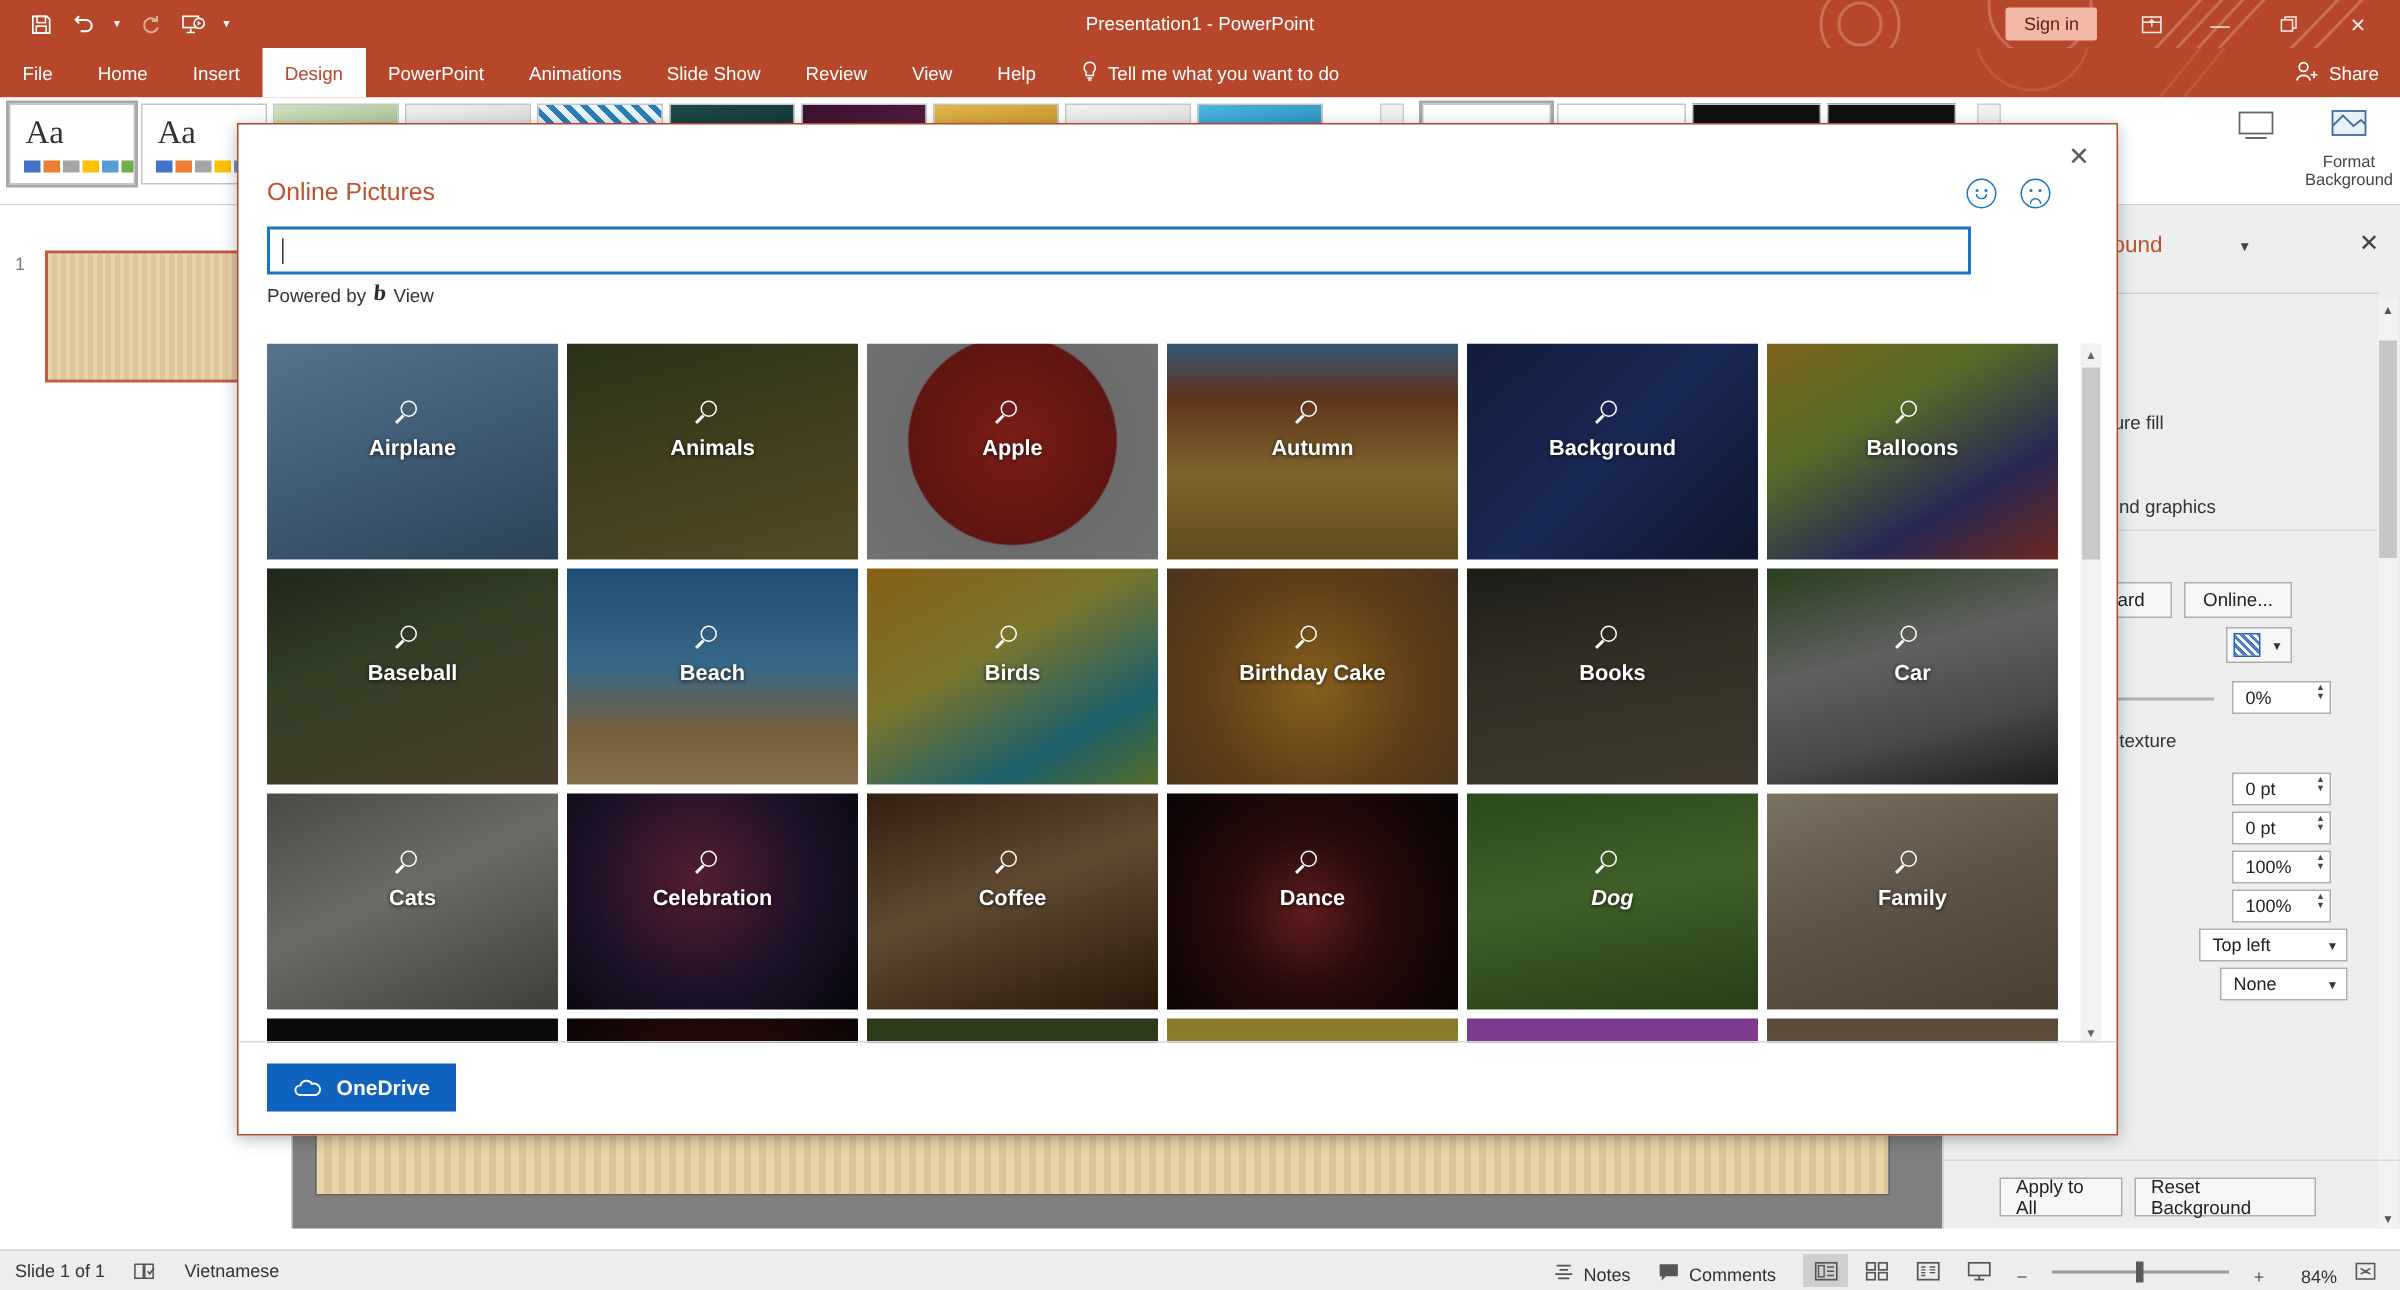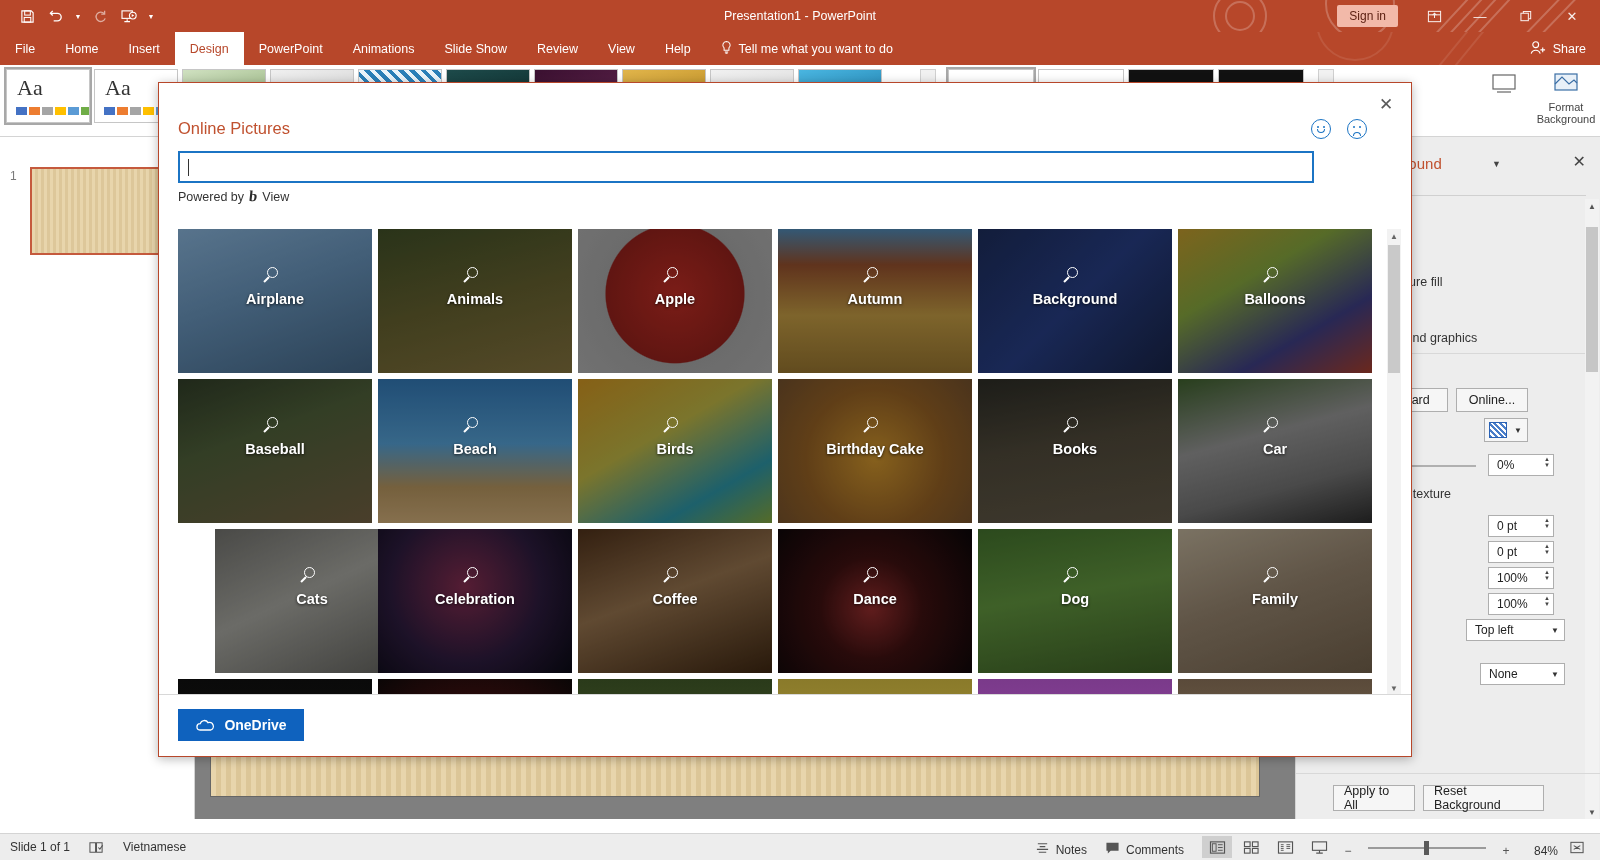--- a/index.html
+++ b/index.html
@@ -460,21 +460,21 @@
         <span class="arrows">▲<br>▼</span>
       </div>
 
     <div class="fb-lbl" style="left:16px; top:487px">Alignment</div>
     <div class="combo" style="left:170px; top:482px; width:99px">
         <span>Top left</span>
         <span class="cv">▼</span>
       </div>
 
     <div class="fb-lbl" style="left:16px; top:513px">Mirror type</div>
-    <div class="combo" style="left:184px; top:526px; width:85px">
+    <div class="combo" style="left:184px; top:508px; width:85px">
         <span>None</span>
         <span class="cv">▼</span>
       </div>
 
     <div class="fb-lbl" style="left:16px; top:539px">Rotate with shape</div>
 
     <div class="fb-scroll">
       <div class="up">▲</div>
       <div class="thumb"></div>
       <div class="down" style="position:absolute;bottom:0;width:14px">▼</div>
@@ -673,21 +673,21 @@
             <span class="lbl">Books</span>
           </div>
           <div class="tile" style="background: linear-gradient(165deg, rgb(58, 90, 42) 0%, rgb(138, 138, 138) 40%, rgb(106, 106, 106) 70%, rgb(42, 42, 42) 100%);">
             <span class="scrim"></span>
             <span class="mag">
               <span class="lens"></span>
               <span class="handle"></span>
             </span>
             <span class="lbl">Car</span>
           </div>
-          <div class="tile" style="background: linear-gradient(155deg, rgb(106, 106, 102) 0%, rgb(154, 154, 148) 45%, rgb(90, 90, 86) 100%); margin-left: 37px;">
+          <div class="tile" style="background: linear-gradient(155deg, rgb(106, 106, 102) 0%, rgb(154, 154, 148) 45%, rgb(90, 90, 86) 100%);">
             <span class="scrim"></span>
             <span class="mag">
               <span class="lens"></span>
               <span class="handle"></span>
             </span>
             <span class="lbl">Cats</span>
           </div>
           <div class="tile" style="background: radial-gradient(circle at 45% 40%, rgb(122, 42, 74) 0%, rgb(42, 26, 58) 55%, rgb(10, 10, 20) 100%);">
             <span class="scrim"></span>
             <span class="mag">
@@ -705,21 +705,21 @@
             <span class="lbl">Coffee</span>
           </div>
           <div class="tile" style="background: radial-gradient(circle at 48% 55%, rgb(138, 42, 42) 0%, rgb(58, 16, 16) 40%, rgb(10, 6, 8) 100%);">
             <span class="scrim"></span>
             <span class="mag">
               <span class="lens"></span>
               <span class="handle"></span>
             </span>
             <span class="lbl">Dance</span>
           </div>
-          <div class="tile" style="background: linear-gradient(170deg, rgb(63, 106, 42) 0%, rgb(90, 138, 58) 45%, rgb(58, 90, 36) 100%);">
+          <div class="tile" style="background: linear-gradient(170deg, rgb(63, 106, 42) 0%, rgb(90, 138, 58) 45%, rgb(58, 90, 36) 100%); font-style: italic;">
             <span class="scrim"></span>
             <span class="mag">
               <span class="lens"></span>
               <span class="handle"></span>
             </span>
             <span class="lbl">Dog</span>
           </div>
           <div class="tile" style="background: linear-gradient(160deg, rgb(176, 164, 142) 0%, rgb(138, 122, 102) 45%, rgb(106, 90, 70) 100%);">
             <span class="scrim"></span>
             <span class="mag">

